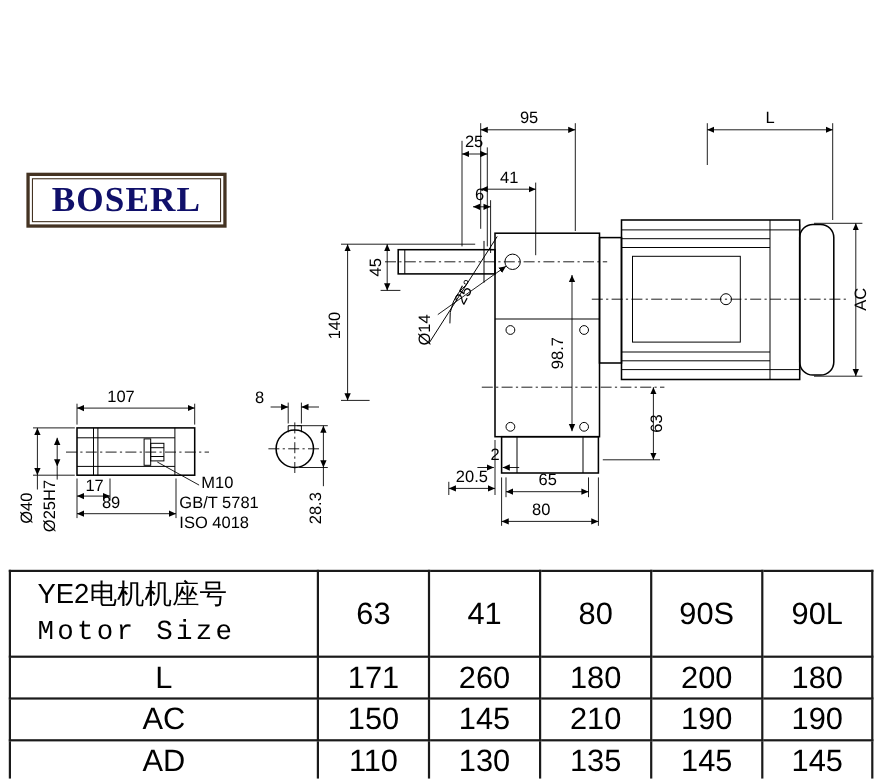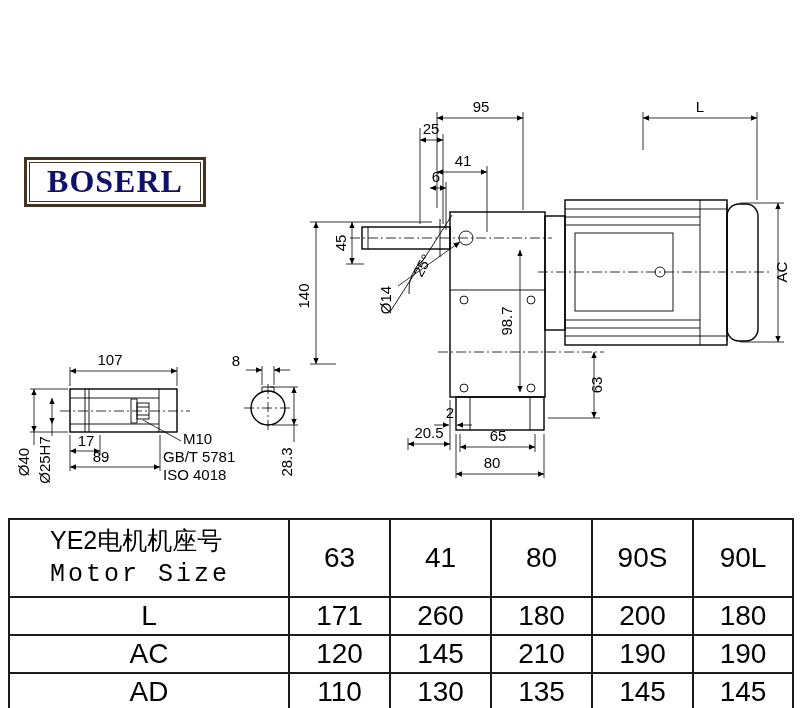--- a/index.html
+++ b/index.html
@@ -17,21 +17,21 @@
   svg text{font-family:"Liberation Sans",sans-serif;font-size:15px;fill:#000;text-anchor:middle;}
   svg text.ta-s{text-anchor:start;}
   .ol{fill:none;stroke:#000;stroke-width:1.4;}
   .th{fill:none;stroke:#000;stroke-width:0.9;}
   .ext{fill:none;stroke:#000;stroke-width:0.8;}
   .cl{fill:none;stroke:#000;stroke-width:0.8;stroke-dasharray:10 3 2 3;}
   table{position:absolute;left:8px;top:518px;width:784px;border-collapse:collapse;table-layout:fixed;}
   td{border:2px solid #1a1a1a;text-align:center;font-size:28px;padding:0;height:36px;
      font-family:"Liberation Sans",sans-serif;}
   tr.hdr td{height:76px;}
-  td.lbl{text-align:left;padding-left:40px;font-size:25px;line-height:1.35;}
+  td.lbl{text-align:left;padding-left:24px;font-size:25px;line-height:1.35;}
   td.lbl .en{letter-spacing:3px;font-family:Liberation Mono, monospace;}
 </style>
 </head>
 <body>
 
 <div class="page">
 
 
   <div class="logo">
     <div class="logo-inner">
@@ -246,21 +246,21 @@
     <tr>
       <td>L</td>
       <td>171</td>
       <td>260</td>
       <td>180</td>
       <td>200</td>
       <td>180</td>
     </tr>
     <tr>
       <td>AC</td>
-      <td>120</td>
+      <td>150</td>
       <td>145</td>
       <td>210</td>
       <td>190</td>
       <td>190</td>
     </tr>
     <tr>
       <td>AD</td>
       <td>110</td>
       <td>130</td>
       <td>135</td>

